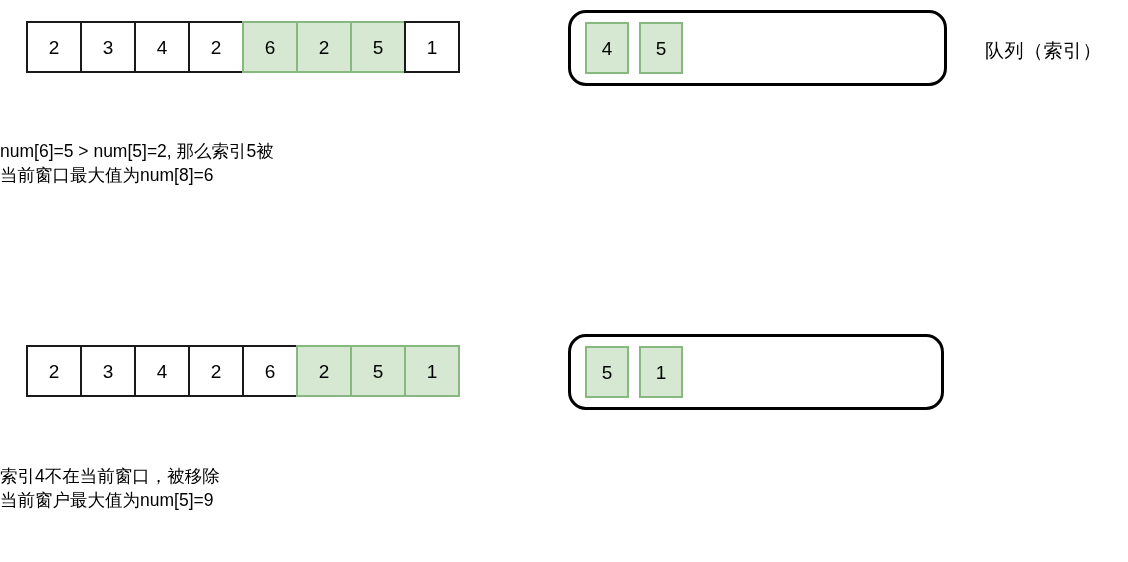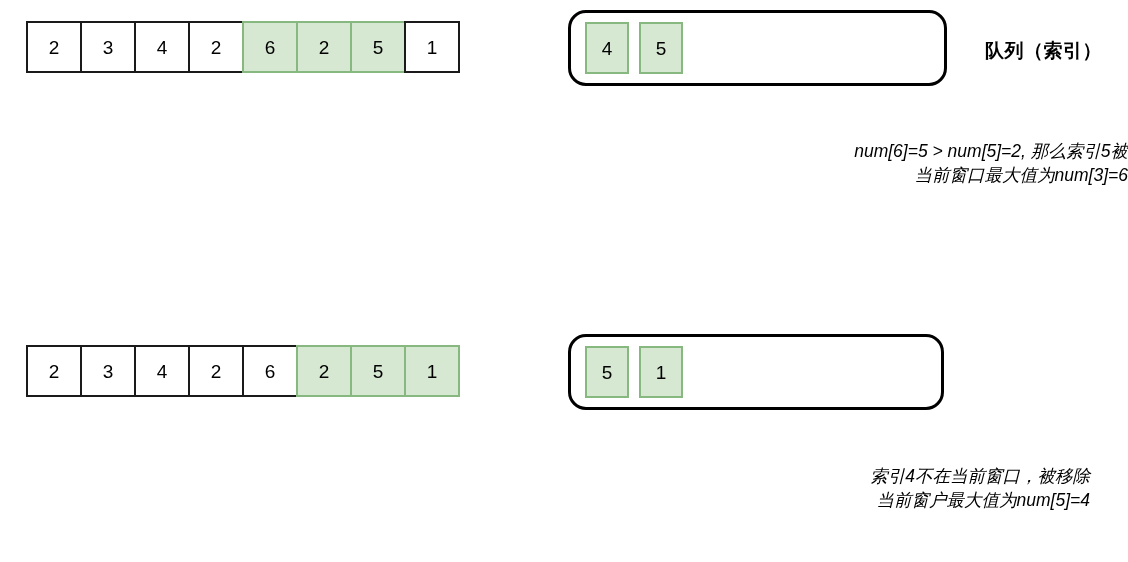--- a/index.html
+++ b/index.html
@@ -75,29 +75,27 @@
     background: #d6e8d2;
     border: 2px solid #87b87f;
   }
 
   
   .queue-label {
     position: absolute;
     font-size: 19px;
     white-space: nowrap;
     letter-spacing: 0.5px;
-    font-weight: bold;
   }
   .caption {
     position: absolute;
-    text-align: right;
+    text-align: left;
     font-size: 17.5px;
     line-height: 24px;
     white-space: nowrap;
-    font-style: italic;
   }
   .caption .line { display: block; }
 </style>
 </head>
 <body>
 
 <div class="stage">
 
   <div class="array-strip" style="left:26px; top:21px;">
     <div class="cell">2</div>
@@ -112,37 +110,37 @@
 
   <div class="queue-box" style="left:568px; top:10px; width:379px; height:76px;">
     <div class="qcell">4</div>
     <div class="qcell">5</div>
   </div>
 
   <div class="queue-label" style="left:985px; top:38px;">队列（索引）</div>
 
   <div class="caption" style="left:0px; top:139px; width:1128px;">
     <span class="line">num[6]=5  &gt; num[5]=2, 那么索引5被</span>
-    <span class="line">当前窗口最大值为num[3]=6</span>
+    <span class="line">当前窗口最大值为num[8]=6</span>
   </div>
 
   <div class="array-strip" style="left:26px; top:345px;">
     <div class="cell">2</div>
     <div class="cell">3</div>
     <div class="cell">4</div>
     <div class="cell">2</div>
     <div class="cell">6</div>
     <div class="cell hl">2</div>
     <div class="cell hl">5</div>
     <div class="cell hl">1</div>
   </div>
 
   <div class="queue-box" style="left:568px; top:334px; width:376px; height:76px;">
     <div class="qcell">5</div>
     <div class="qcell">1</div>
   </div>
 
   <div class="caption" style="left:0px; top:464px; width:1090px;">
     <span class="line">索引4不在当前窗口，被移除</span>
-    <span class="line">当前窗户最大值为num[5]=4</span>
+    <span class="line">当前窗户最大值为num[5]=9</span>
   </div>
 
 </div>
 
 </body></html>

